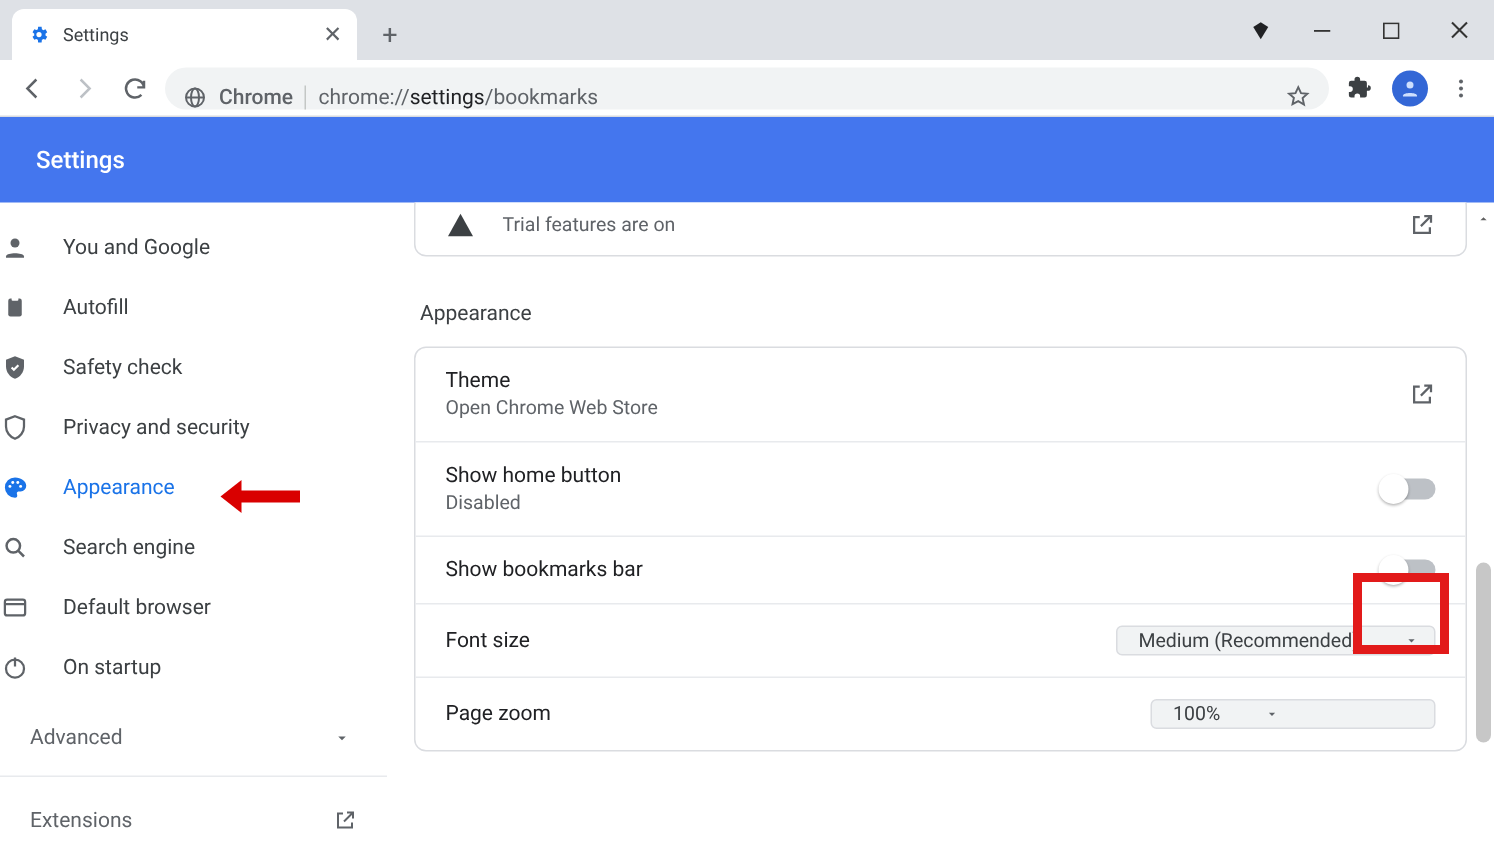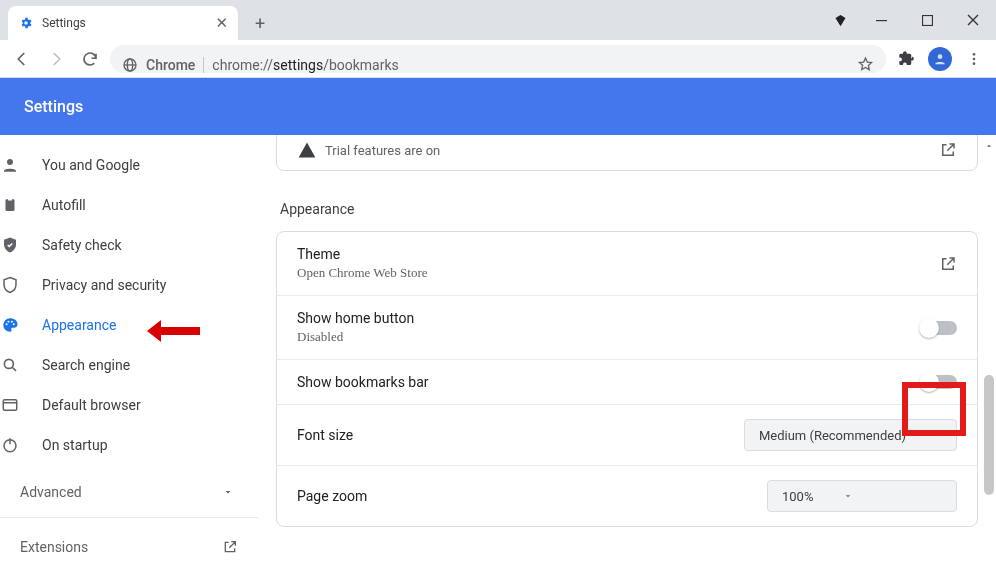--- a/index.html
+++ b/index.html
@@ -49,43 +49,43 @@
 .divider { height: 1px; background: #e8eaed; margin: 6px 0; }
 .ext-row { height: 46px; display:flex; align-items:center; padding: 0 20px; font-size:14px; color:#5f6368; }
 .ext-row .open { margin-left:auto; }
 
 
 .arrow-annot { position: absolute; left: 145px; top: 183px; color: #d90000; display:flex; align-items:center; pointer-events: none; }
 .arrow-annot svg { display:block; }
 
 
 .main { flex: 1; padding: 0 18px 0 18px; overflow-y: auto; position: relative; }
-.banner { margin-top: -6px; border: 1px solid #dadce0; border-radius: 8px; padding: 10px 20px; display:flex; align-items:center; gap:8px; background:#fff; }
+.banner { margin-top: -6px; border: 1px solid #dadce0; border-radius: 8px; padding: 10px 20px; display:flex; align-items:center; gap:18px; background:#fff; }
 .banner .warn { width: 20px; color:#5f6368; }
 .banner .txt { font-size: 13px; color:#5f6368; }
 .banner .open { margin-left:auto; color:#5f6368; }
 .section-title { font-size: 14px; color:#3c4043; margin: 30px 0 14px 4px; }
 
 .card { border: 1px solid #dadce0; border-radius: 8px; background:#fff; }
 .row { padding: 14px 20px; display:flex; align-items:center; border-bottom: 1px solid #e8eaed; }
 .row:last-child { border-bottom: none; align-items: center; }
 .row .labels { display:flex; flex-direction:column; gap: 3px; }
 .row .primary { font-size: 14px; color:#202124; }
-.row .secondary { font-size: 13px; color:#5f6368;font-family:Liberation Serif, serif; }
+.row .secondary { font-size: 13px; color:#5f6368; }
 .row .ctrl { margin-left:auto; display:flex; align-items:center; }
 
 
 .toggle { width: 36px; height: 14px; background:#bdc1c6; border-radius:7px; position:relative; }
 .toggle::after { content:""; position:absolute; left:-2px; top:-3px; width:20px; height:20px; background:#fff; border-radius:50%; box-shadow:0 1px 2px rgba(0,0,0,.3); }
 
 
 .highlight-box { position:absolute; border: 6px solid #e21a1a; width: 64px; height: 54px; right: 30px; top: 247px; pointer-events: none; }
 
 
-.select { background:#f1f3f4; border:1px solid #dadce0; border-radius:4px; height: 32px; padding: 0 10px 0 14px; font-size:13px; color:#3c4043; display:flex; align-items:center; gap:30px; min-width: 190px; }
+.select { background:#f1f3f4; border:1px solid #dadce0; border-radius:4px; height: 20px; padding: 0 10px 0 14px; font-size:13px; color:#3c4043; display:flex; align-items:center; gap:30px; min-width: 190px; }
 .select .tri { color:#5f6368; }
 
 .chev-icon { color:#5f6368; }
 
 
 .scroll-hint { position:absolute; right: 2px; width: 10px; background:#c7c7c7; border-radius: 5px; }
 
 svg { display:block; }
 </style>
 </head>

